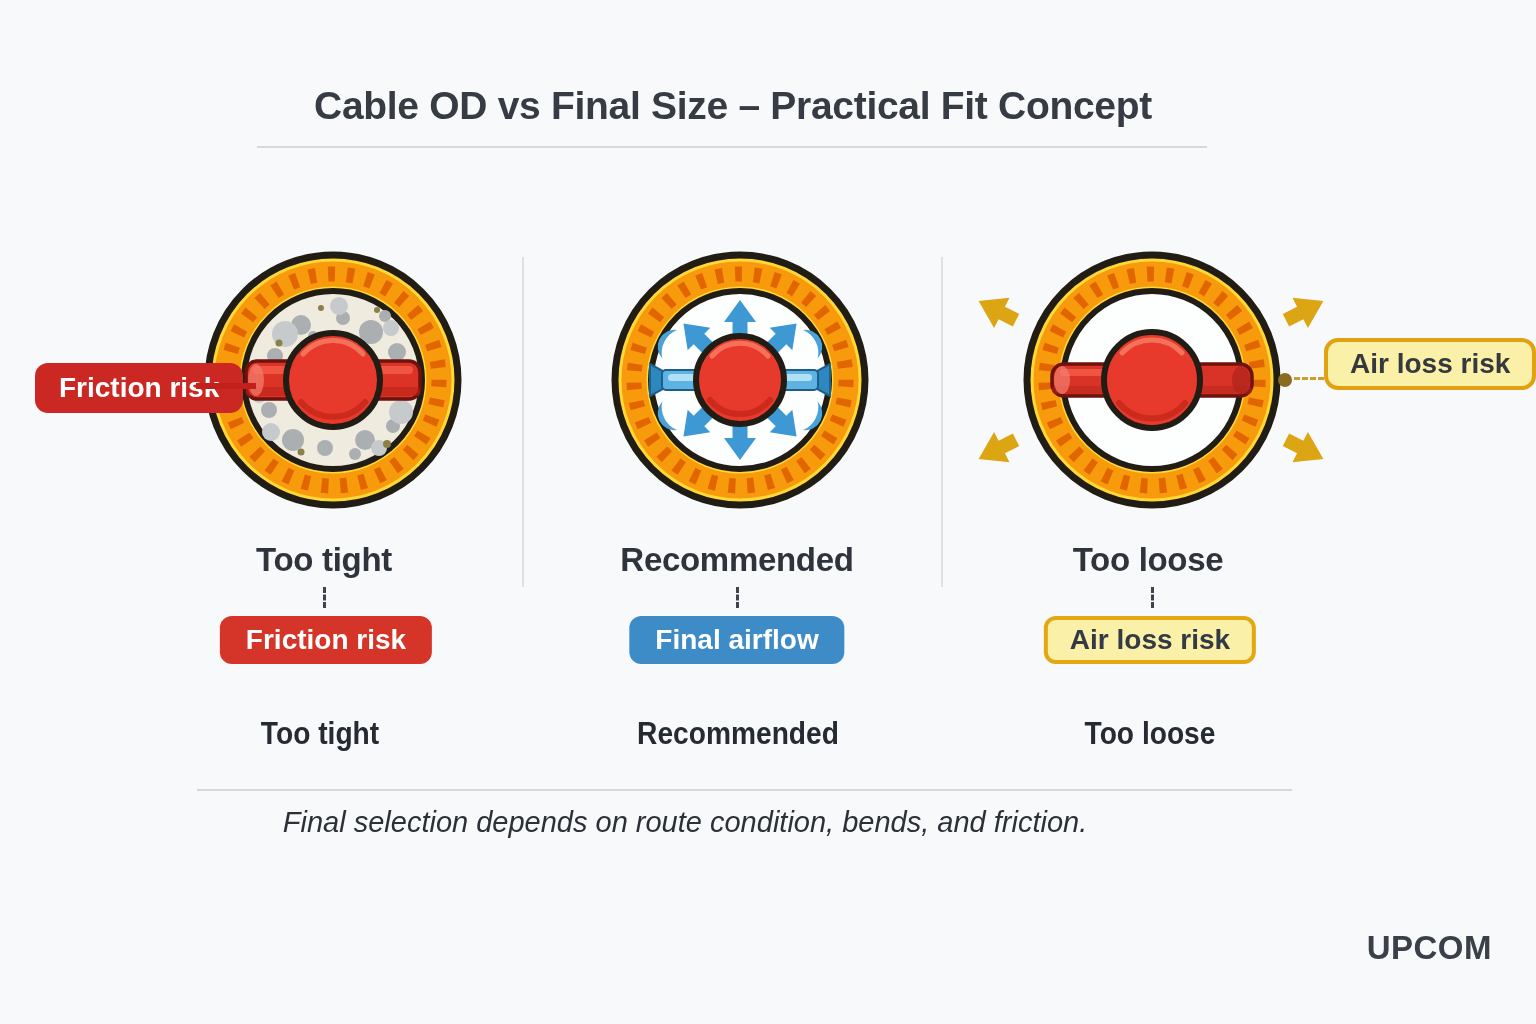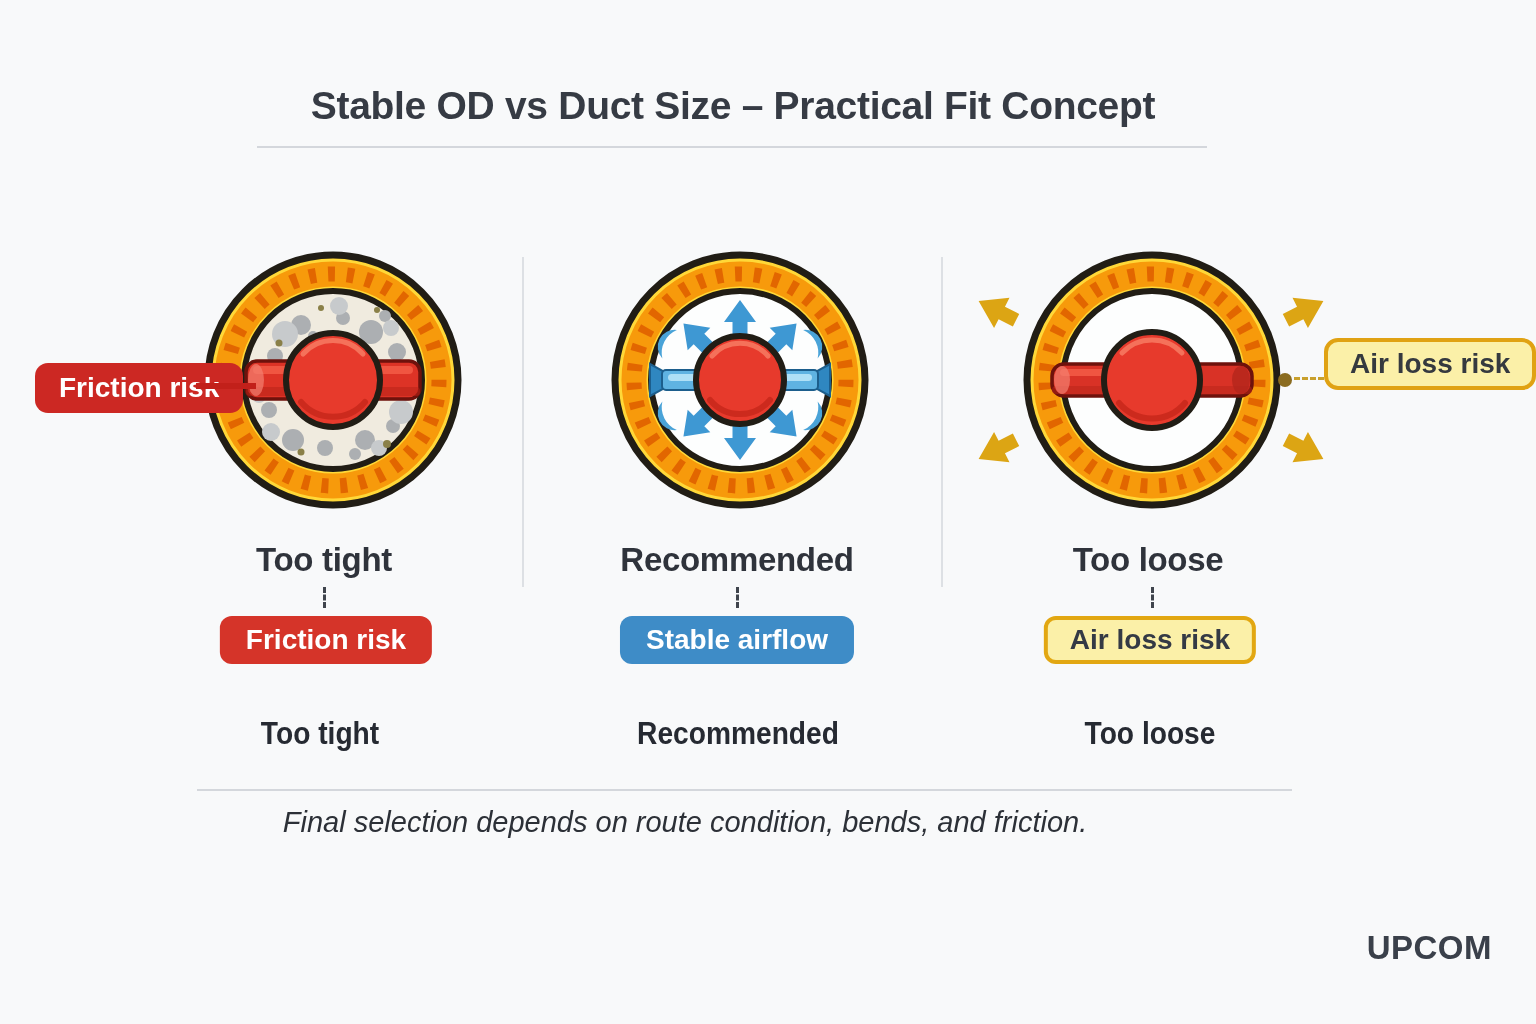--- a/index.html
+++ b/index.html
@@ -47,21 +47,21 @@
     font-style:italic;font-size:29px;color:#2c3037;white-space:nowrap;}
 
   .brand{position:absolute;top:929px;right:44px;font-size:33px;font-weight:700;
     color:#3a404a;letter-spacing:0.5px;text-align:center;}
 </style>
 </head>
 <body>
 
 <div class="canvas">
 
-  <div class="title">Stable OD vs Duct Size – Practical Fit Concept</div>
+  <div class="title">Cable OD vs Final Size – Practical Fit Concept</div>
   <div class="title-rule"></div>
 
   <div class="v-divider vd1"></div>
   <div class="v-divider vd2"></div>
 
   <svg class="duct duct-left" width="280" height="280" viewBox="-140 -140 280 280">
     <circle r="125" fill="#FFD838" stroke="#211d15" stroke-width="7"></circle>
     <circle r="106" fill="none" stroke="#F79A0B" stroke-width="25"></circle>
     <circle r="106" fill="none" stroke="#E26600" stroke-width="15" stroke-dasharray="7 12"></circle>
     <circle r="89" fill="#F0EBDF" stroke="#211d15" stroke-width="6"></circle>
@@ -177,21 +177,21 @@
 
   <div class="col-label cl1">Too tight</div>
   <div class="col-label cl2">Recommended</div>
   <div class="col-label cl3">Too loose</div>
 
   <div class="dash d1"></div>
   <div class="dash d2"></div>
   <div class="dash d3"></div>
 
   <div class="badge badge-red">Friction risk</div>
-  <div class="badge badge-blue">Stable airflow</div>
+  <div class="badge badge-blue">Final airflow</div>
   <div class="badge badge-yellow">Air loss risk</div>
 
   <div class="bottom-label bl1">Too tight</div>
   <div class="bottom-label bl2">Recommended</div>
   <div class="bottom-label bl3">Too loose</div>
 
   <div class="bottom-rule"></div>
   <div class="footer-note">Final selection depends on route condition, bends, and friction.</div>
 
   <div class="brand">UPCOM</div>

